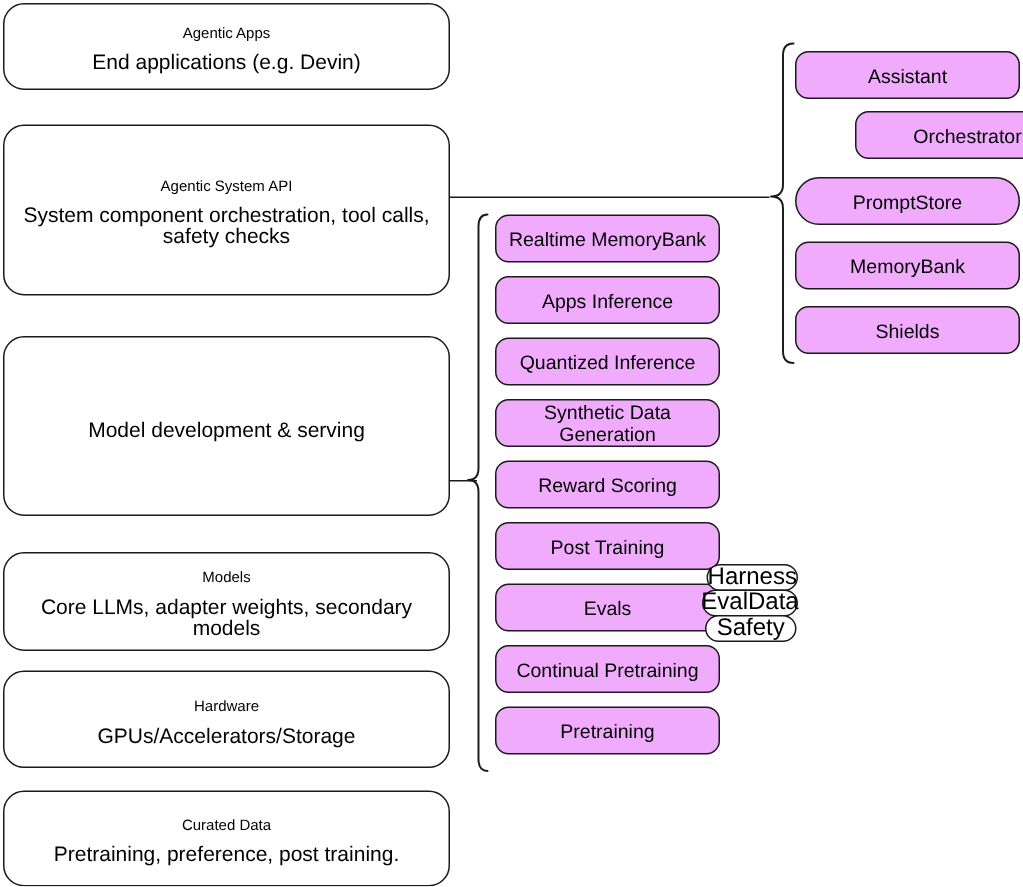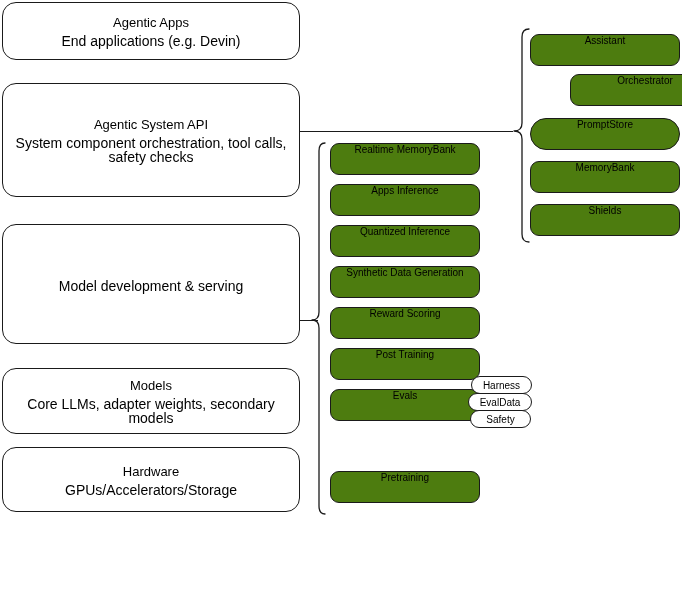--- a/index.html
+++ b/index.html
@@ -25,54 +25,54 @@
     border-radius: 14px;
     background: #ffffff;
     display: flex;
     flex-direction: column;
     align-items: center;
     justify-content: center;
     text-align: center;
     padding: 4px 8px;
   }
   .layer-title {
-    font-size: 13px;
+    font-size: 10px;
     line-height: 17px;
     color: #000000;
   }
   .layer-sub {
     font-size: 14px;
     line-height: 14px;
     color: #000000;
     margin-top: 3px;
   }
   .pill-box {
     position: absolute;
     box-sizing: border-box;
     border: 1.3px solid #1a1a1a;
     border-radius: 9px;
-    background: #4d7c0f;
+    background: #f0abfc;
     display: flex;
-    align-items: flex-start;
+    align-items: center;
     justify-content: center;
     text-align: center;
-    font-size: 10px;
+    font-size: 13px;
     color: #000000;
   }
   .mini-pill {
     position: absolute;
     box-sizing: border-box;
     border: 1.3px solid #1a1a1a;
     border-radius: 11px;
     background: #ffffff;
     display: flex;
     align-items: center;
     justify-content: center;
     text-align: center;
-    font-size: 10px;
+    font-size: 16px;
     color: #000000;
     z-index: 5;
   }
   .brace {
     position: absolute;
     z-index: 2;
   }
   .brace svg {
     display: block;
     overflow: visible;
@@ -105,20 +105,24 @@
   <div class="layer-box" style="left:2px; top:368px; width:298px; height:66px;">
     <div class="layer-title">Models</div>
     <div class="layer-sub">Core LLMs, adapter weights, secondary models</div>
   </div>
 
   <div class="layer-box" style="left:2px; top:447px; width:298px; height:65px;">
     <div class="layer-title">Hardware</div>
     <div class="layer-sub">GPUs/Accelerators/Storage</div>
   </div>
 
+  <div class="layer-box" style="left:2px; top:527px; width:298px; height:64px;">
+    <div class="layer-title">Curated Data</div>
+    <div class="layer-sub">Pretraining, preference, post training.</div>
+  </div>
 
   <div class="connector" style="left:300px; top:130.5px; width:213px; height:1.3px;"></div>
 
   <div class="connector" style="left:300px; top:319.5px; width:18px; height:1.3px;"></div>
 
   <div class="brace" style="left:310px; top:140px; width:16px; height:380px;">
     <svg width="16" height="380" viewBox="0 0 16 380" fill="none" stroke="#1a1a1a" stroke-width="1.3" stroke-linecap="round" stroke-linejoin="round">
       <path d="M15 3 Q9 3 9 11 L9 172 Q9 180 2 180 Q9 180 9 188 L9 366 Q9 374 15 374"></path>
     </svg>
   </div>
@@ -143,20 +147,23 @@
   </div>
   <div class="pill-box" style="left:330px; top:307px; width:150px; height:32px;">
     <span>Reward Scoring</span>
   </div>
   <div class="pill-box" style="left:330px; top:348px; width:150px; height:32px;">
     <span>Post Training</span>
   </div>
   <div class="pill-box" style="left:330px; top:389px; width:150px; height:32px;">
     <span>Evals</span>
   </div>
+  <div class="pill-box" style="left:330px; top:430px; width:150px; height:32px;">
+    <span>Continual Pretraining</span>
+  </div>
   <div class="pill-box" style="left:330px; top:471px; width:150px; height:32px;">
     <span>Pretraining</span>
   </div>
 
   <div class="mini-pill" style="left:471px; top:376px; width:61px; height:18px;">
     <span>Harness</span>
   </div>
   <div class="mini-pill" style="left:468px; top:393px; width:64px; height:18px;">
     <span>EvalData</span>
   </div>

